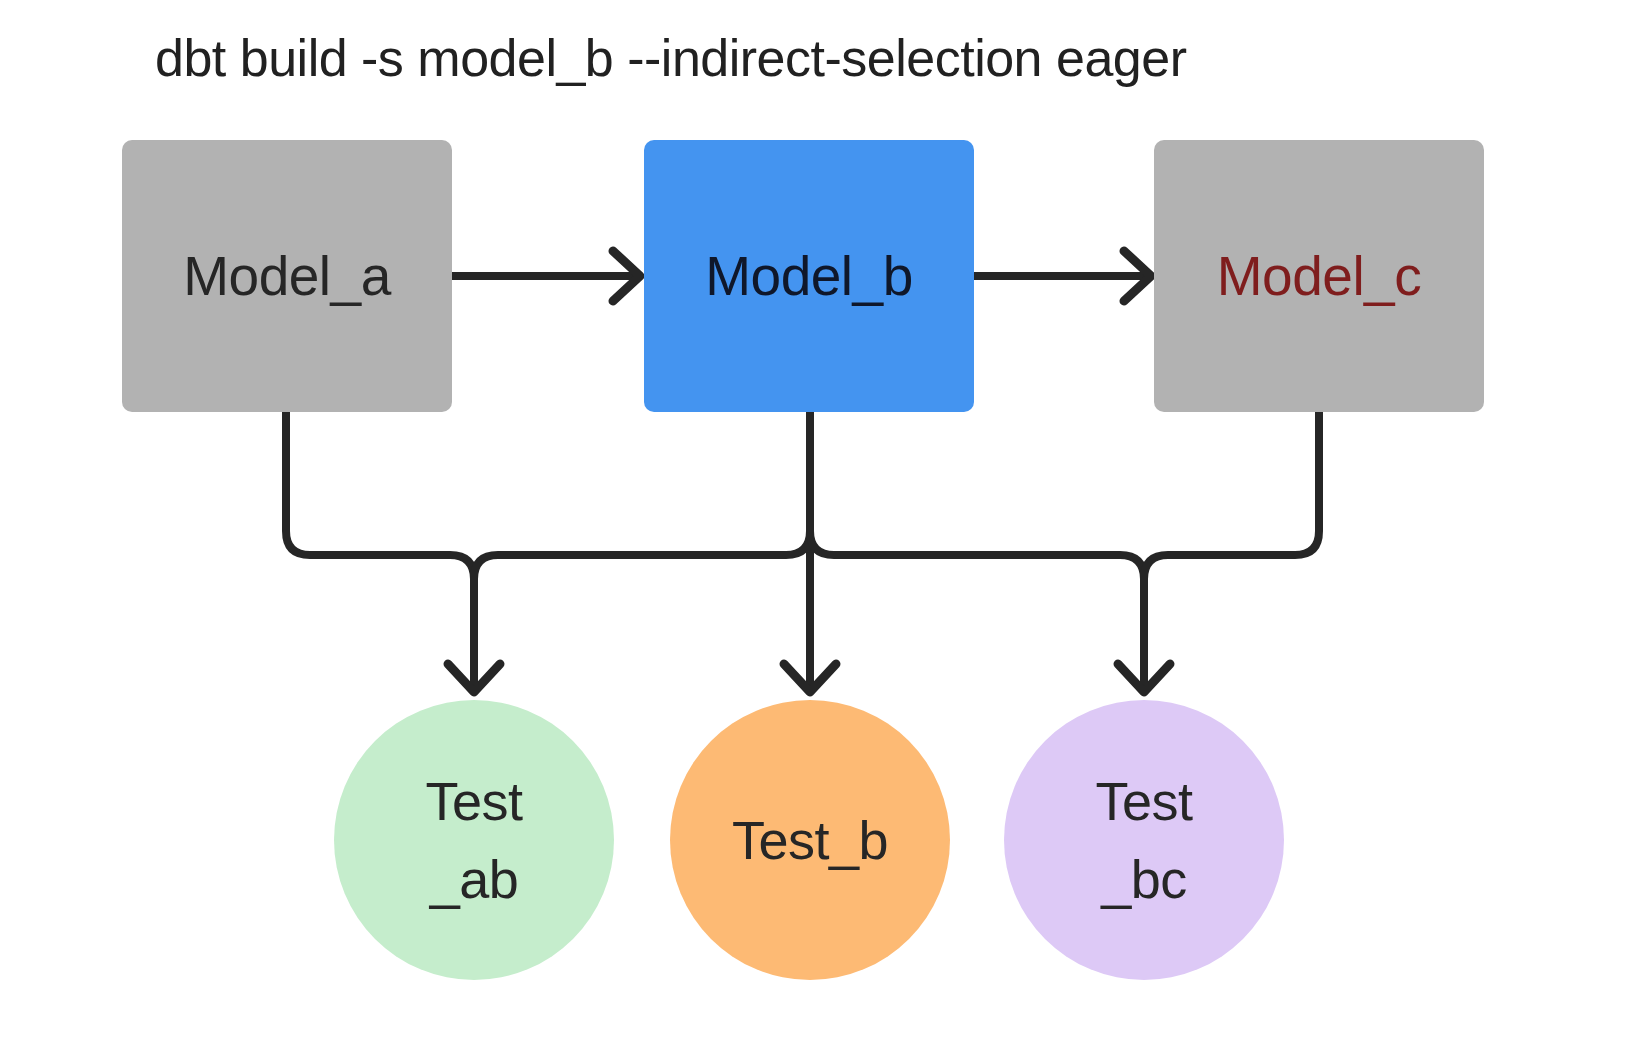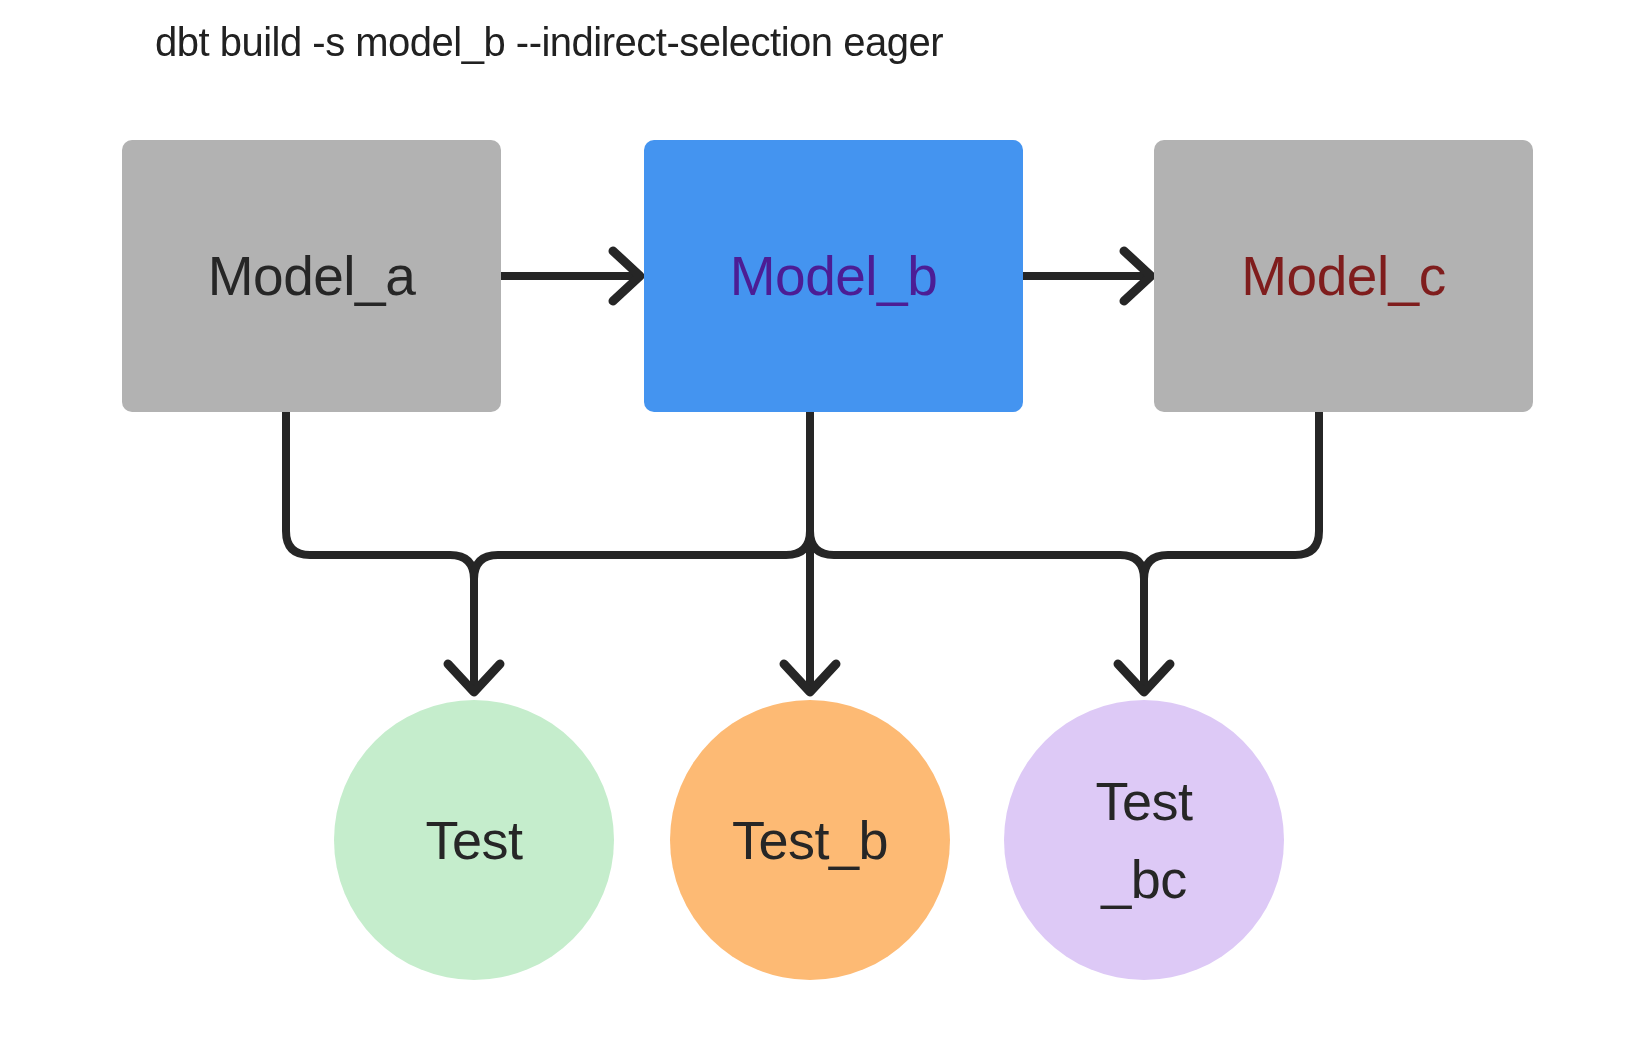--- a/index.html
+++ b/index.html
@@ -10,23 +10,23 @@
     width: 1630px;
     height: 1060px;
     position: relative;
     background: #ffffff;
     font-family: "Liberation Sans", sans-serif;
     overflow: hidden;
   }
   .title {
     position: absolute;
     left: 155px;
-    top: 20px;
+    top: 28px;
     margin: 0;
-    font-size: 40px;
+    font-size: 52px;
     font-weight: 500;
     letter-spacing: -0.5px;
     color: #212121;
     white-space: nowrap;
   }
   svg.edges {
     position: absolute;
     left: 0;
     top: 0;
     width: 1630px;
@@ -38,21 +38,21 @@
     stroke-width: 8;
   }
   svg.edges path.head {
     stroke-width: 9;
     stroke-linejoin: round;
     stroke-linecap: round;
   }
   .model {
     position: absolute;
     top: 140px;
-    width: 379px;
+    width: 330px;
     height: 272px;
     border-radius: 10px;
     background: #b2b2b2;
     display: flex;
     align-items: center;
     justify-content: center;
   }
   .model-a { left: 122px; }
   .model-b { left: 644px; }
   .model-c { left: 1154px; }
@@ -111,29 +111,30 @@
     <path class="head" d="M 784 664 L 810 692 L 836 664"></path>
     <path class="head" d="M 1118 664 L 1144 692 L 1170 664"></path>
   </g>
 </svg>
 
 <div class="model model-a" style="background-color: rgb(178, 178, 178);">
   <span class="model-label" style="color: rgb(38, 38, 38);">Model_a</span>
 </div>
 
 <div class="model model-b" style="background-color: rgb(68, 148, 240);">
-  <span class="model-label" style="color: #4c1d95;">Model_b</span>
+  <span class="model-label" style="color: #0f172a;">Model_b</span>
 </div>
 
 <div class="model model-c" style="background-color: rgb(178, 178, 178);">
   <span class="model-label" style="color: #7f1d1d;">Model_c</span>
 </div>
 
 <div class="test test-ab" style="background-color: rgb(197, 237, 204);">
   <span>Test</span>
+  <span>_ab</span>
 </div>
 
 <div class="test test-b" style="background-color: #fdba74;">
   <span>Test_b</span>
 </div>
 
 <div class="test test-bc" style="background-color: rgb(221, 201, 246);">
   <span>Test</span>
   <span>_bc</span>
 </div>

